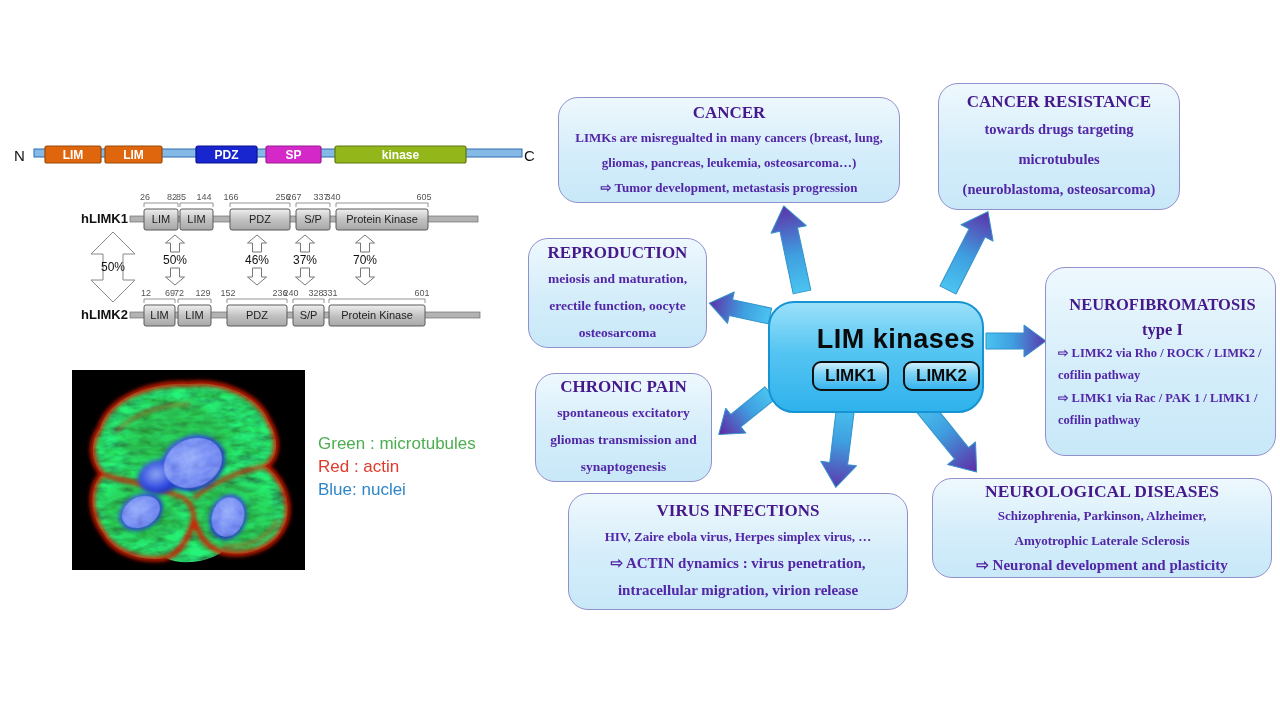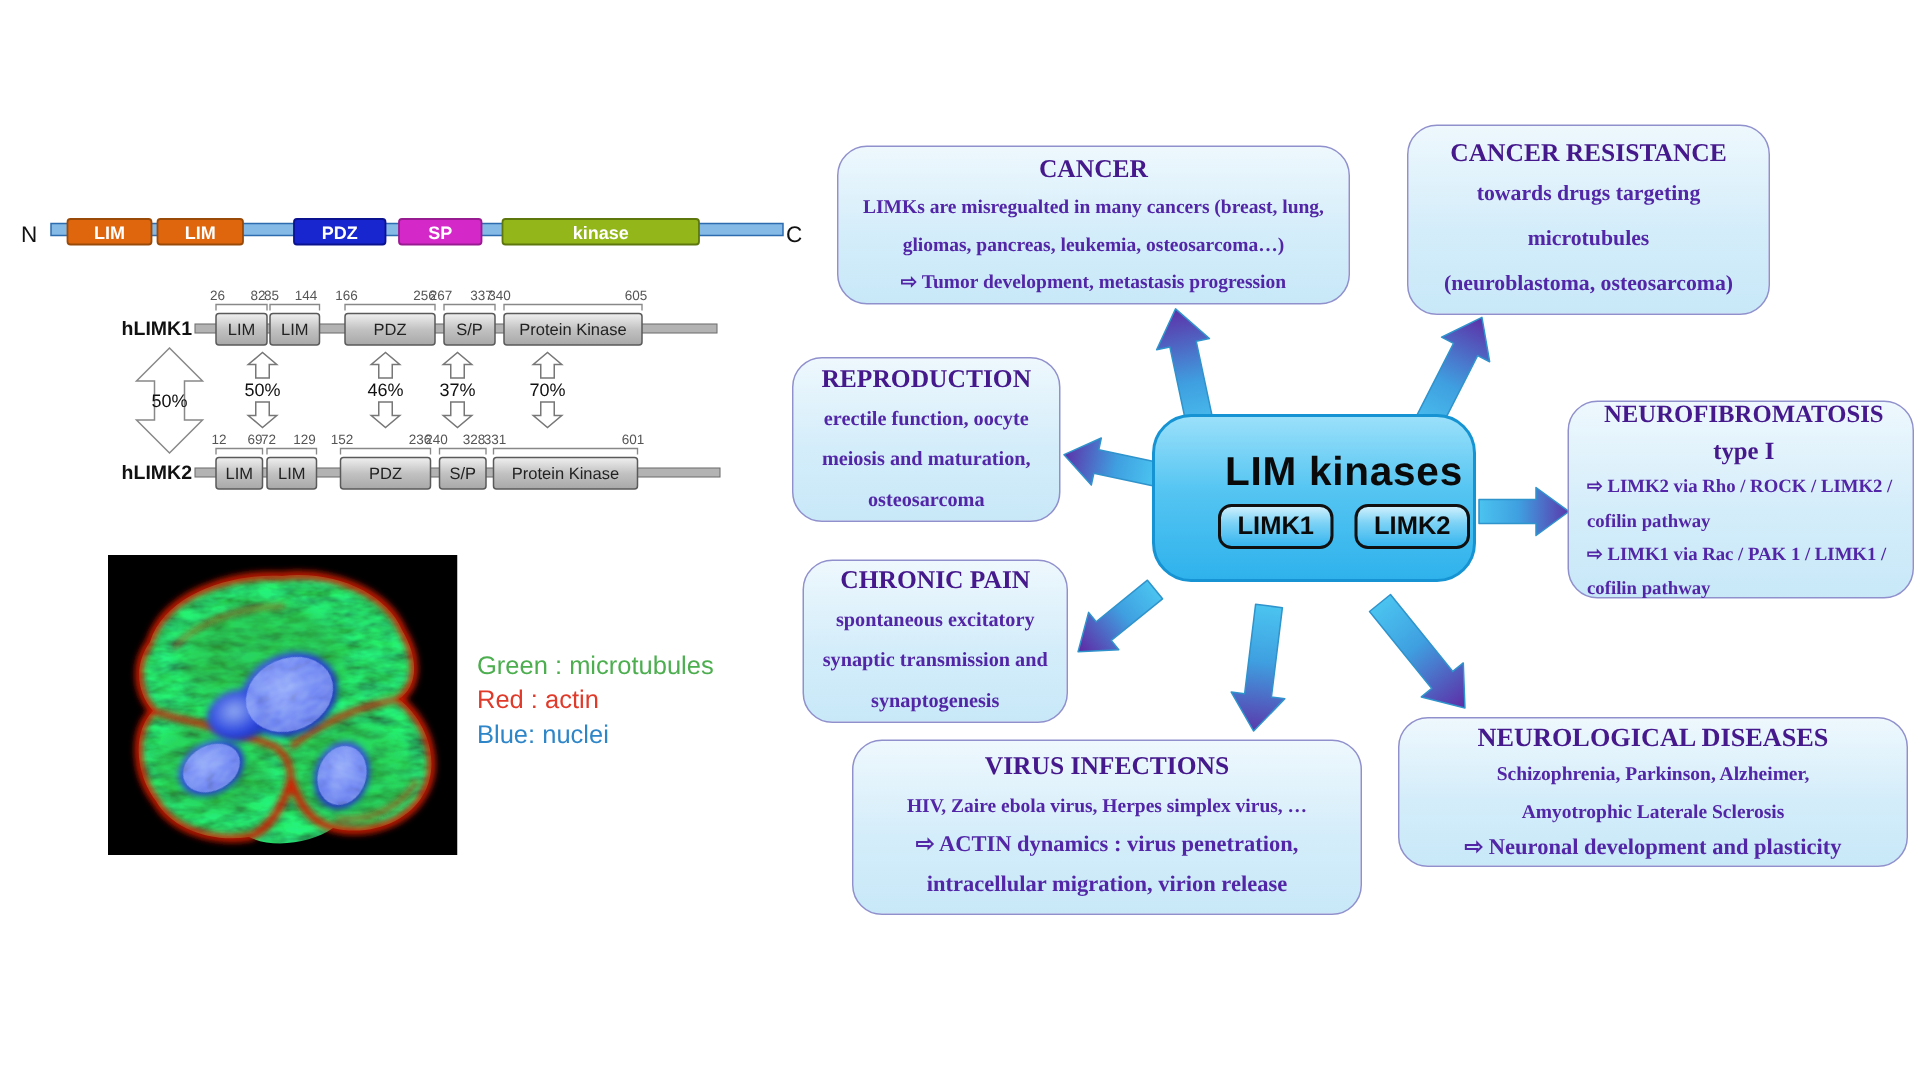--- a/index.html
+++ b/index.html
@@ -17,33 +17,33 @@
   .info-title{color:#45188c;font-size:17px;white-space:nowrap;line-height:24px;}
   .info-line{font-size:13px;line-height:26px;white-space:nowrap;}
   .info-line.em{font-size:15px;}
 
   #box-cancer{left:558px;top:97px;width:342px;height:106px;}
   #box-cancer .info-line{line-height:25px;}
   #box-cancer-resistance{left:938px;top:83px;width:242px;height:127px;}
   #box-cancer-resistance .info-line{font-size:14.5px;line-height:30px;}
   #box-reproduction{left:528px;top:238px;width:179px;height:110px;}
   #box-reproduction .info-line{font-size:13.5px;line-height:27px;}
-  #box-neurofibromatosis{left:1045px;top:267px;width:231px;height:132px;padding-left:12px;}
+  #box-neurofibromatosis{left:1045px;top:267px;width:231px;height:189px;padding-left:12px;}
   #box-neurofibromatosis .info-line{font-size:12.5px;line-height:22.5px;align-self:flex-start;text-align:left;}
   #box-neurofibromatosis .info-title{font-size:16.5px;line-height:25px;}
   #box-chronic-pain{left:535px;top:373px;width:177px;height:109px;text-align:center;}
   #box-chronic-pain .info-line{font-size:13.5px;line-height:27px;}
   #box-virus{left:568px;top:493px;width:340px;height:117px;}
   #box-virus .info-line{line-height:27px;}
   #box-neuro{left:932px;top:478px;width:340px;height:100px;}
   #box-neuro .info-title{font-size:17.5px;}
   #box-neuro .info-line{line-height:25px;}
 
   
-  #hub{position:absolute;left:768px;top:276px;width:216px;height:112px;box-sizing:border-box;
+  #hub{position:absolute;left:768px;top:301px;width:216px;height:112px;box-sizing:border-box;
     background:linear-gradient(180deg,#9ae0fa 0%,#55c5f2 45%,#2fb2ec 100%);
     border:2.5px solid #1593d2;border-radius:26px;
     display:flex;flex-direction:column;align-items:center;justify-content:center;gap:6px;padding-left:40px;}
   #hub-title{font-size:27px;font-weight:bold;color:#0a0a0a;letter-spacing:0.5px;}
   .hub-chips{display:flex;gap:14px;}
   .hub-chip{background:linear-gradient(180deg,#cdeffc 0%,#7ed3f6 40%,#36b4ee 100%);
     border:2px solid #101010;border-radius:9px;padding:3px 11px;
     font-size:17px;font-weight:bold;color:#0a0a0a;}
 
   
@@ -255,38 +255,38 @@
 
   <div class="info-box" id="box-cancer-resistance">
     <div class="info-title">CANCER RESISTANCE</div>
     <div class="info-line">towards drugs targeting</div>
     <div class="info-line">microtubules</div>
     <div class="info-line">(neuroblastoma, osteosarcoma)</div>
   </div>
 
   <div class="info-box" id="box-reproduction">
     <div class="info-title">REPRODUCTION</div>
+    <div class="info-line">meiosis and maturation,</div>
     <div class="info-line">erectile function, oocyte</div>
-    <div class="info-line">meiosis and maturation,</div>
     <div class="info-line">osteosarcoma</div>
   </div>
 
   <div class="info-box" id="box-neurofibromatosis">
     <div class="info-title">NEUROFIBROMATOSIS</div>
     <div class="info-title">type I</div>
     <div class="info-line">⇨ LIMK2 via Rho / ROCK / LIMK2 /</div>
     <div class="info-line">cofilin pathway</div>
     <div class="info-line">⇨ LIMK1 via Rac / PAK 1 / LIMK1 /</div>
     <div class="info-line">cofilin pathway</div>
   </div>
 
   <div class="info-box" id="box-chronic-pain">
     <div class="info-title">CHRONIC PAIN</div>
     <div class="info-line">spontaneous excitatory</div>
-    <div class="info-line">synaptic transmission and</div>
+    <div class="info-line">gliomas transmission and</div>
     <div class="info-line">synaptogenesis</div>
   </div>
 
   <div class="info-box" id="box-virus">
     <div class="info-title">VIRUS INFECTIONS</div>
     <div class="info-line">HIV, Zaire ebola virus, Herpes simplex virus, …</div>
     <div class="info-line em">⇨ ACTIN dynamics : virus penetration,</div>
     <div class="info-line em">intracellular migration, virion release</div>
   </div>
 

